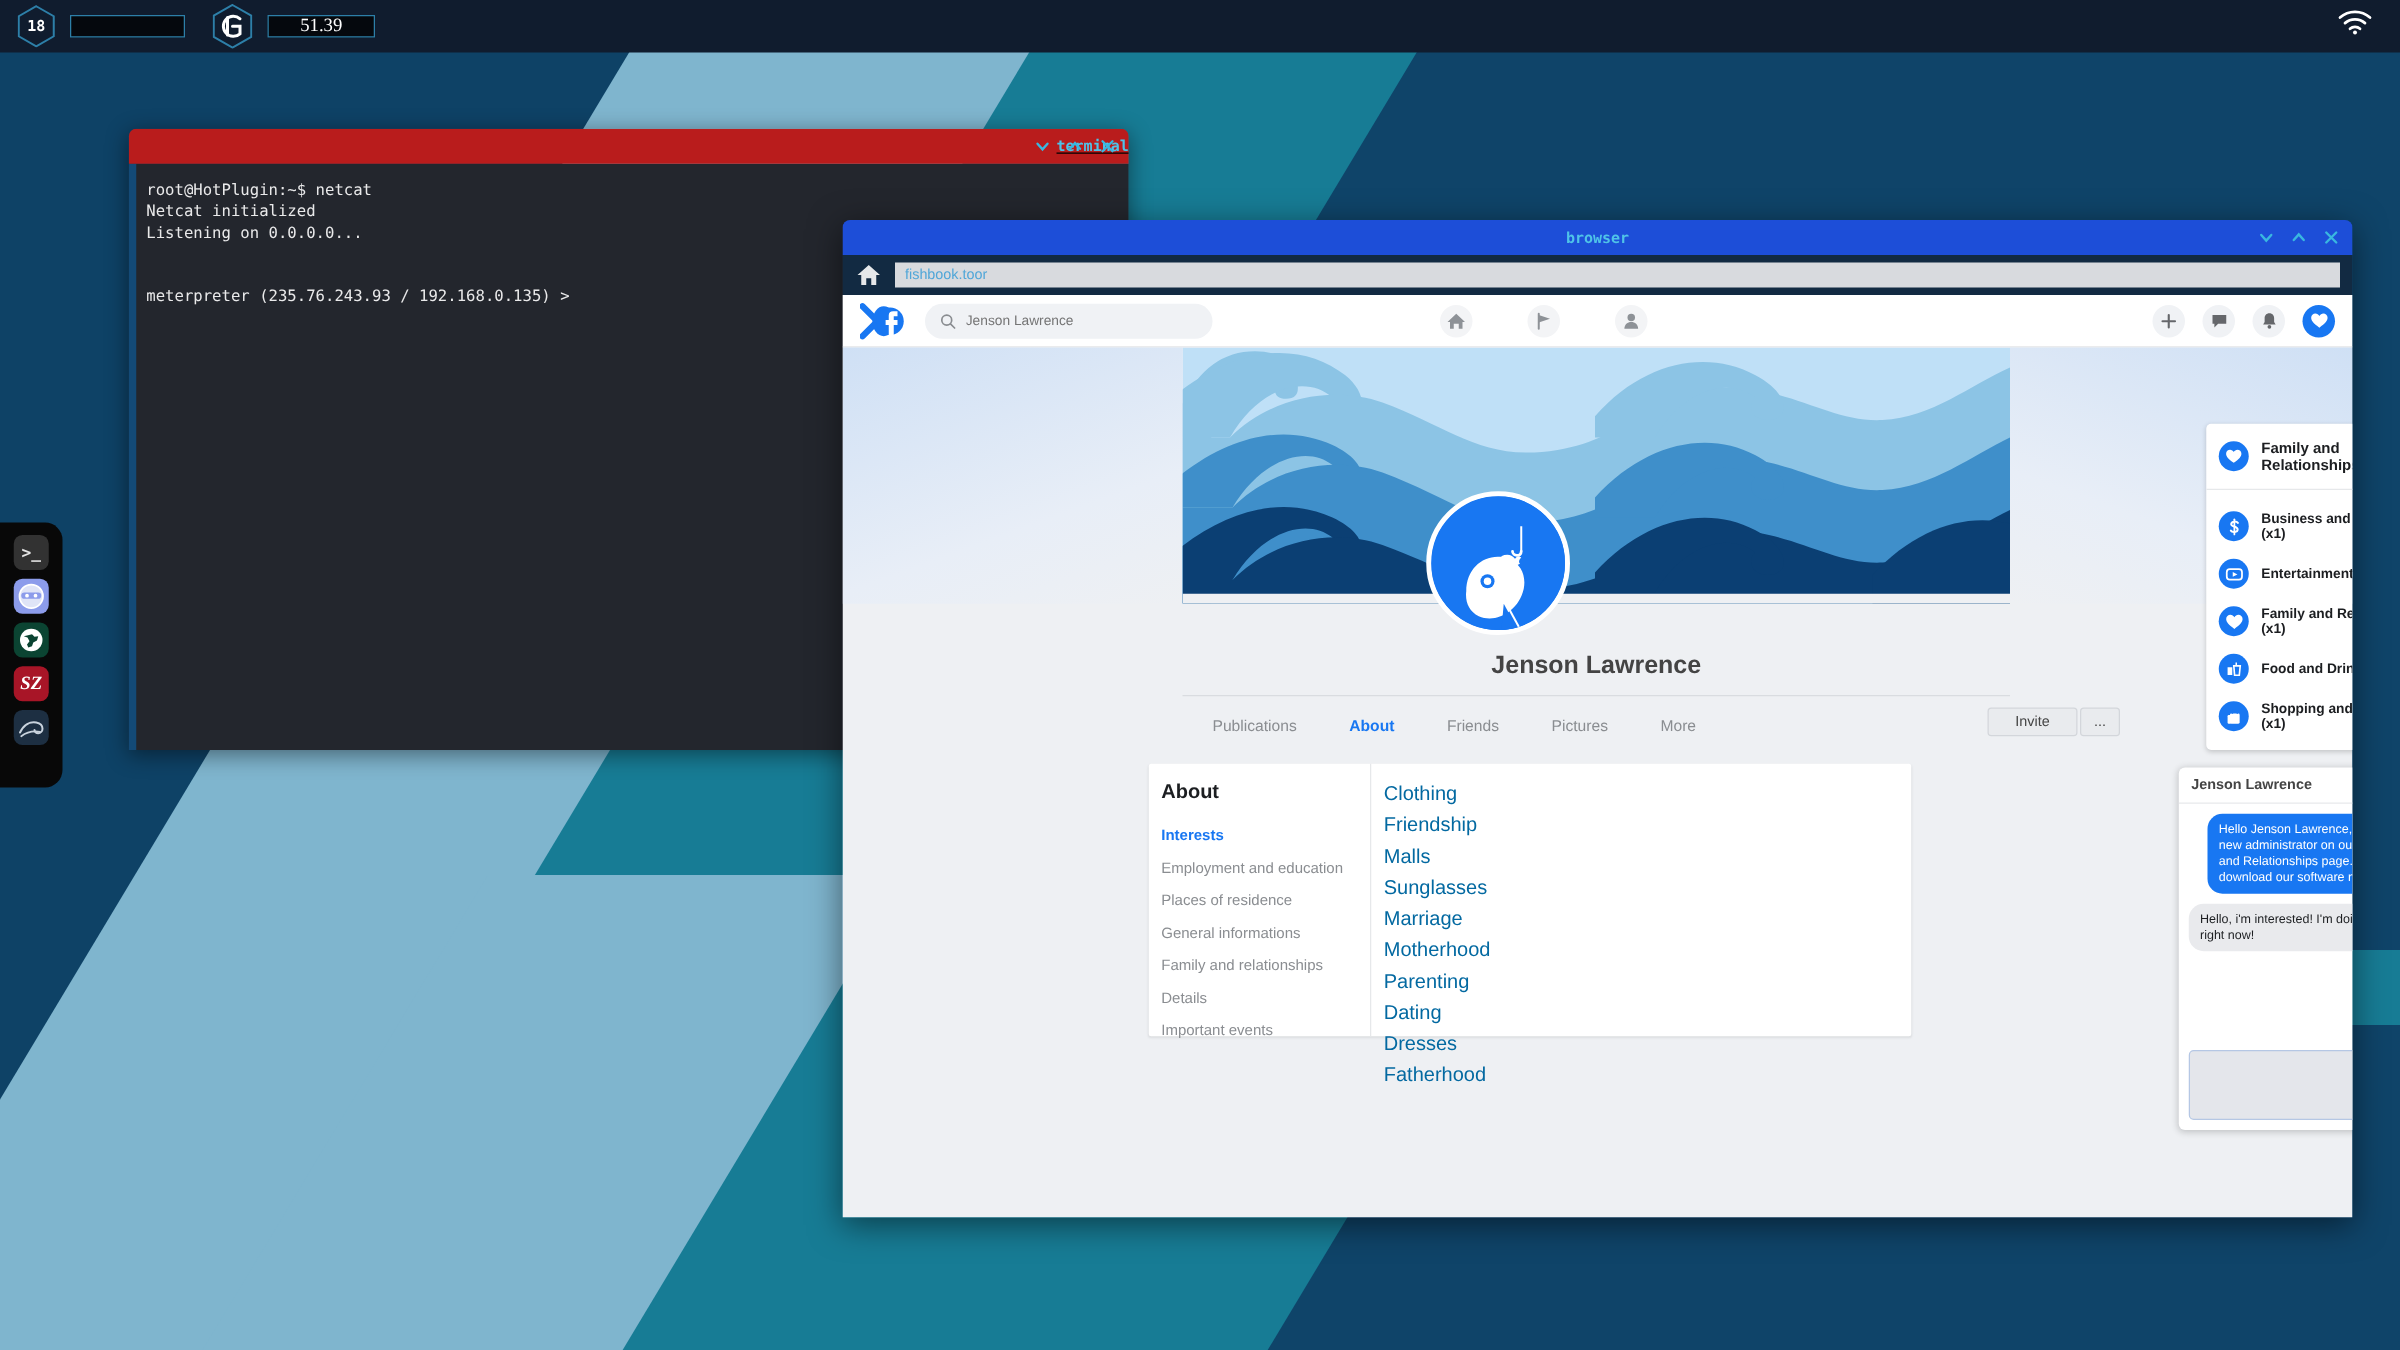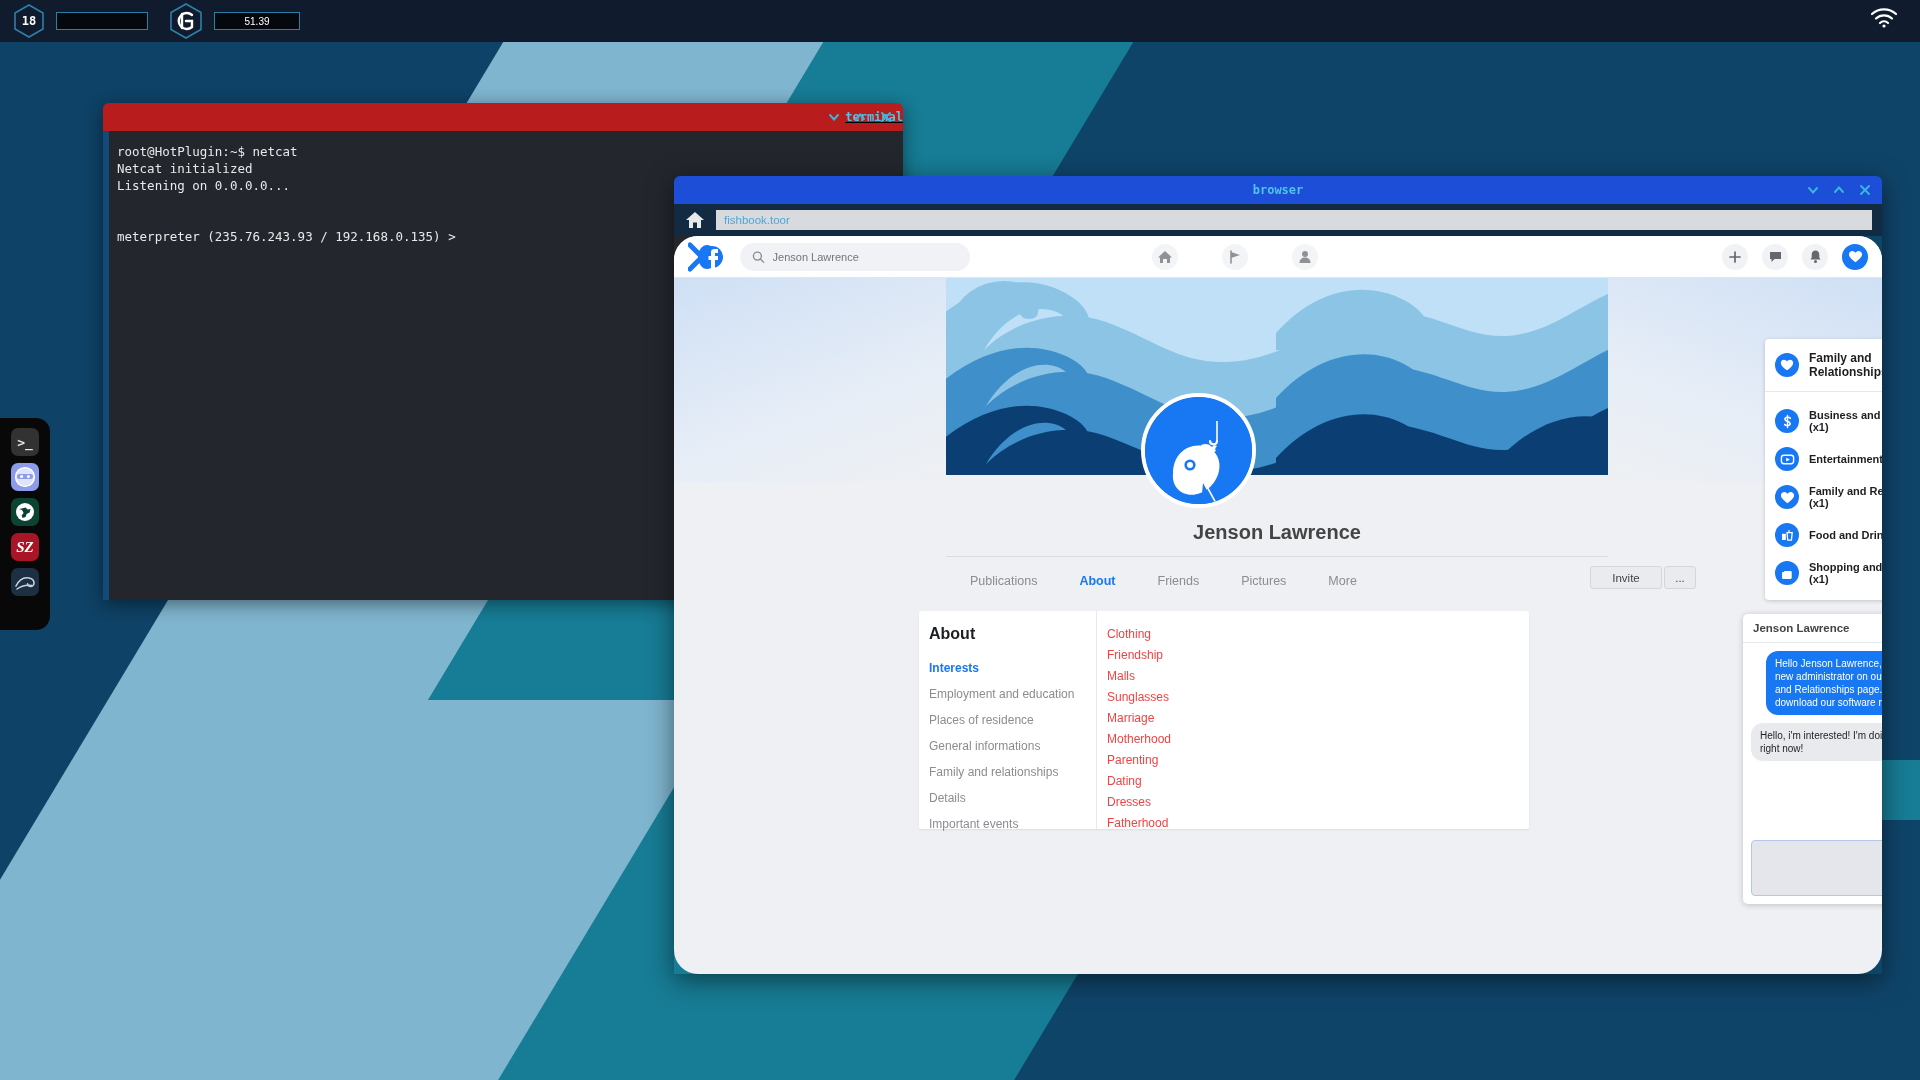--- a/index.html
+++ b/index.html
@@ -70,22 +70,22 @@
     font-family: "DejaVu Sans Mono", monospace;
   }
   .tb-bar {
     height: 18px; background: #05080d;
     border: 1px solid #2d7fa8; margin-left: 12px;
     display: flex; align-items: center; justify-content: center;
   }
   .tb-bar.b1 { width: 92px; }
   .tb-bar.b2 { width: 86px; }
   .tb-bar span {
-    color: #ffffff; font-size: 10px;
-    font-family: Liberation Sans, sans-serif;
+    color: #ffffff; font-size: 15px;
+    font-family: Liberation Serif, serif;
   }
   .glogo { margin-left: 22px; width: 32px; height: 36px; position: relative; }
   .wifi-icon { position: absolute; right: 22px; top: 8px; }
 
   
   #dock {
     position: absolute; left: 0; top: 418px;
     width: 50px; height: 212px;
     background: #080808;
     border-radius: 0 14px 14px 0;
@@ -159,21 +159,21 @@
   }
   .home-icon { width: 22px; height: 22px; display:flex;align-items:center;justify-content:center;}
   .url-field {
     flex: 1; height: 20px; background: #d8dade;
     border: none; outline: none;
     color: #4fa6d8; font-size: 11.5px;
     padding: 0 8px;
     font-family: "Liberation Sans", sans-serif;
   }
   .br-content {
-    height: 738px; background: #eef0f3; position: relative; overflow: hidden; border-radius: 24px;
+    height: 738px; background: #eef0f3; position: relative; overflow: hidden;
   }
 
   
   .fb-nav {
     height: 42px; background: #fff;
     display: flex; align-items: center;
     padding: 0 14px; gap: 12px;
     position: relative;
     border-bottom: 1px solid #e3e5e8;
   }
@@ -251,21 +251,21 @@
     position: absolute; left: 245px; top: 333px;
     width: 610px; height: 218px; background: #fff;
     display: flex; border-radius: 2px;
     box-shadow: 0 1px 2px rgba(0,0,0,.08);
   }
   .about-left { width: 178px; padding: 14px 0 0 10px; border-right: 1px solid #e6e8ea; }
   .about-title { font-size: 16px; font-weight: bold; color: #1c1e21; margin-bottom: 12px; }
   .about-item { font-size: 12px; color: #8a8d91; padding: 6px 0; cursor: pointer; }
   .about-item.active { color: #1877f2; font-weight: bold; }
   .about-right { flex: 1; padding: 12px 0 0 10px; }
-  .interest { font-size: 12px; color: #ef4444; padding: 3.5px 0; }
+  .interest { font-size: 16px; color: #0369a1; padding: 3.5px 0; }
 
   
   .cat-panel {
     position: absolute; left: 1091px; top: 61px;
     width: 190px; background: #fff;
     border-radius: 4px; box-shadow: 0 1px 4px rgba(0,0,0,.18);
     overflow: hidden;
   }
   .cat-head { display: flex; align-items: center; gap: 10px; padding: 12px 10px; border-bottom: 1px solid #e6e8ea;}
   .cat-head-label { font-size: 12px; font-weight: bold; color: #1c1e21; }

